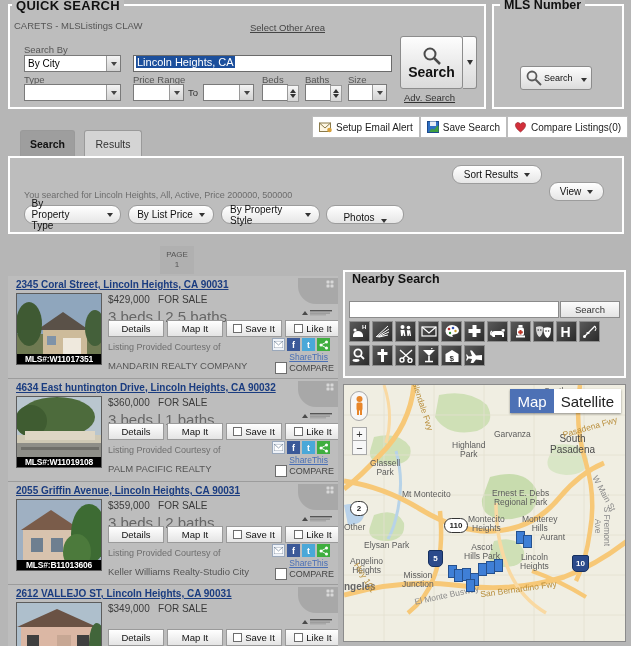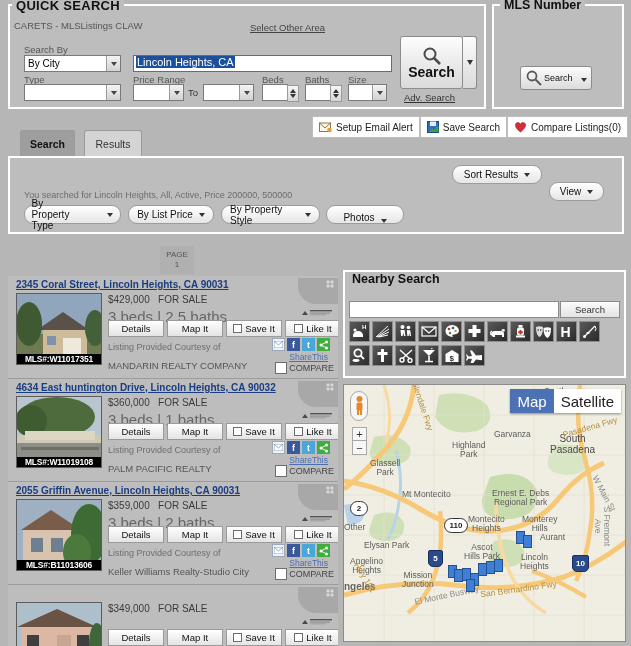--- a/index.html
+++ b/index.html
@@ -540,20 +540,21 @@
         <rect x="0" y="0" width="8" height="8" fill="#d8d8d8" stroke="#888" stroke-width="0.6"></rect>
         <line x1="4" y1="0" x2="4" y2="8" stroke="#888" stroke-width="0.6"></line>
         <line x1="0" y1="4" x2="8" y2="4" stroke="#888" stroke-width="0.6"></line>
       </svg>
       <svg class="bhlogo" viewBox="0 0 34 9">
         <path d="M2 7 L5 3 L8 7 Z" fill="#4a4a4a"></path>
         <rect x="10" y="2" width="22" height="1.4" fill="#555"></rect>
         <rect x="10" y="4.6" width="20" height="1" fill="#888"></rect>
         <rect x="10" y="6.4" width="16" height="0.9" fill="#999"></rect>
       </svg>
+      <div class="addr">2612 VALLEJO ST, Lincoln Heights, CA 90031</div>
       <div class="thumb">
         <svg width="86" height="72" viewBox="0 0 86 72">
           <rect width="86" height="72" fill="#aebfcc"></rect>
           <polygon points="0,24 40,6 80,24" fill="#6a5244"></polygon>
           <rect x="4" y="24" width="72" height="40" fill="#dbb7a4"></rect>
           <rect x="10" y="32" width="12" height="12" fill="#3f3f3f"></rect>
           <rect x="40" y="32" width="14" height="22" fill="#c7a794"></rect>
           <rect x="60" y="32" width="12" height="12" fill="#3f3f3f"></rect>
           <ellipse cx="80" cy="40" rx="8" ry="20" fill="#41653a"></ellipse>
           <rect y="64" width="86" height="8" fill="#8d8d84"></rect>

